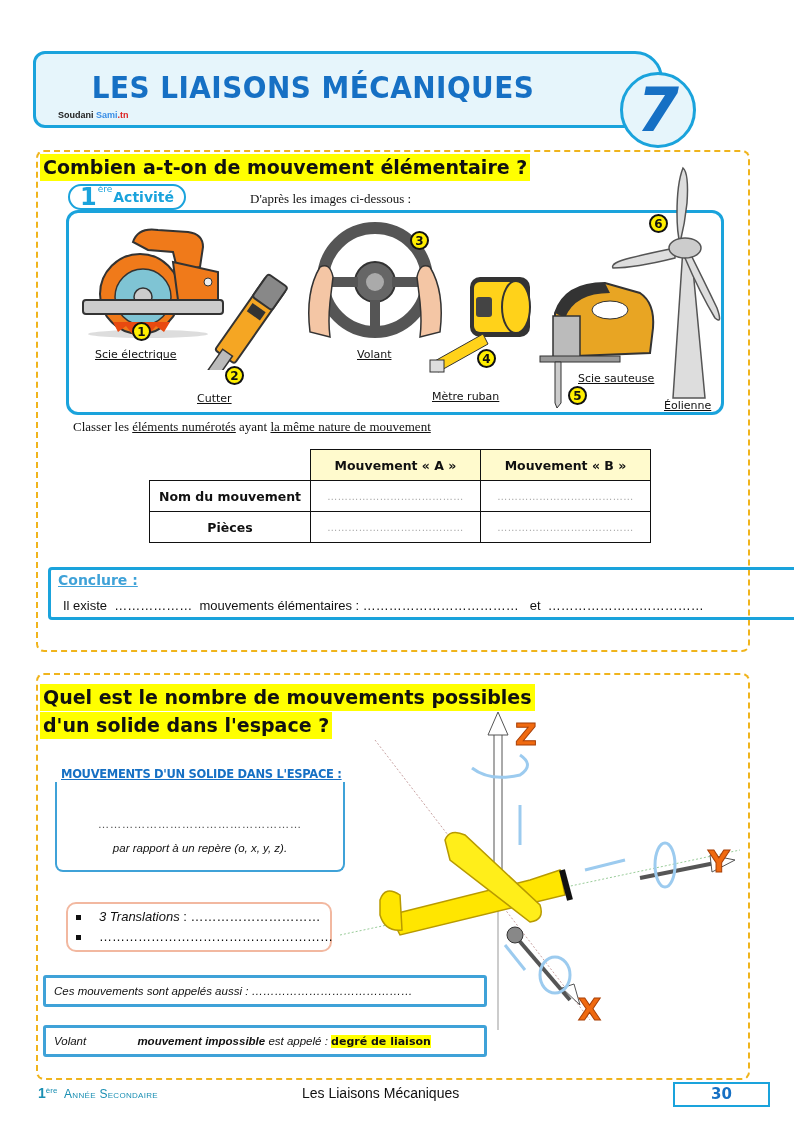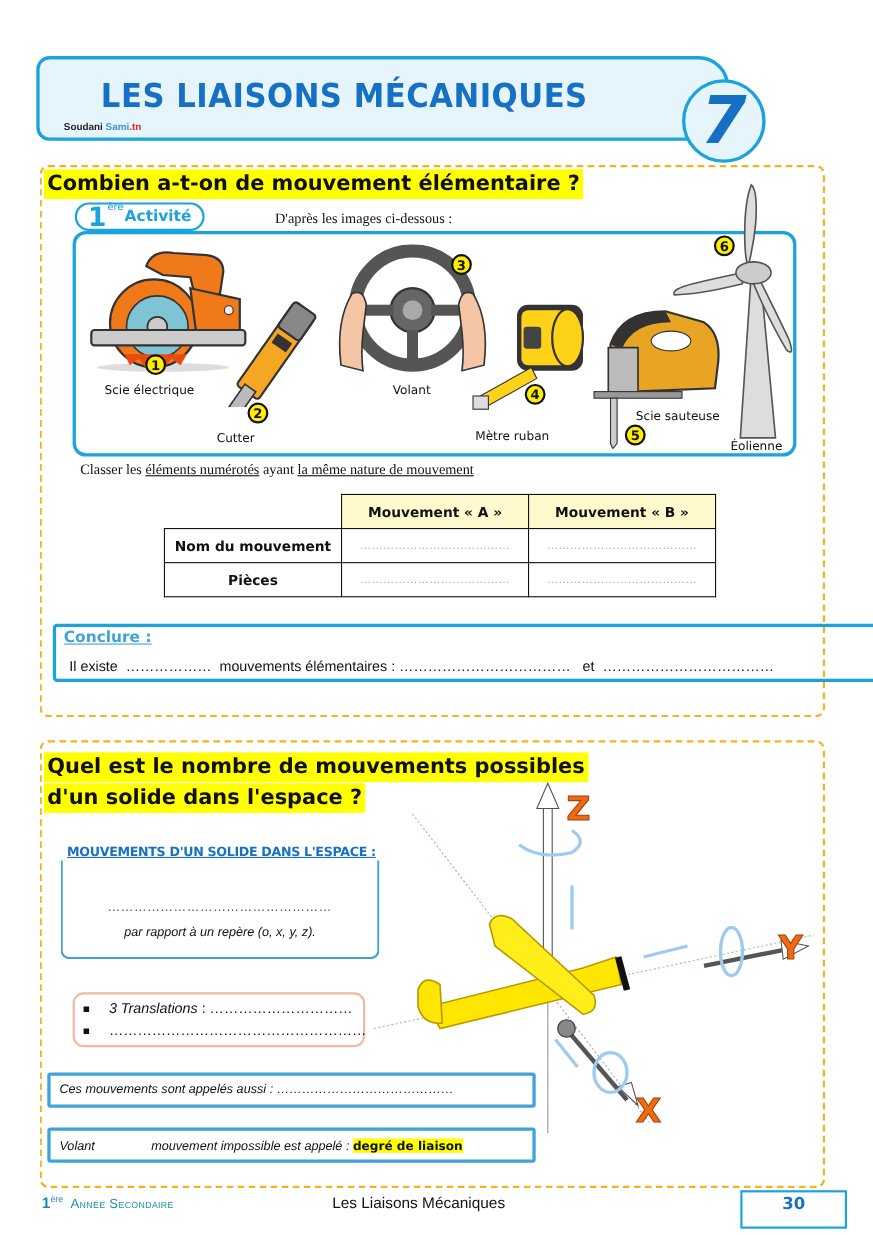--- a/index.html
+++ b/index.html
@@ -52,21 +52,21 @@
   }
   .act-num { font-weight: bold; font-size: 24px; color: #1aa3dc; line-height: 1; font-family: "DejaVu Sans", sans-serif; }
   .act-sup { font-size: 9px; color: #1aa3dc; position: relative; top: -8px; margin-left: 1px; }
   .act-word { font-weight: bold; font-size: 14px; color: #1aa3dc; margin-left: 1px; }
   .activity-intro { position: absolute; left: 250px; top: 191px; font-size: 13px; font-family: Liberation Serif, serif; }
 
   .images-box {
     position: absolute; left: 66px; top: 210px; width: 658px; height: 205px;
     border: 3px solid #1aa3dc; border-radius: 12px;
   }
-  .tool-label { position: absolute; font-size: 11px; font-family: "DejaVu Sans", sans-serif; color: #111; }
+  .tool-label { position: absolute; font-size: 11px; font-family: "DejaVu Sans", sans-serif; color: #111; text-decoration: underline; }
   .num-badge {
     position: absolute; width: 19px; height: 19px; border-radius: 50%;
     background: #ffee00; border: 2px solid #111; font-weight: bold; font-size: 12px;
     display: flex; align-items: center; justify-content: center; color: #111; z-index: 3;
   }
   .tool-svg { position: absolute; }
 
   .instruction { position: absolute; left: 73px; top: 419px; font-size: 13px; font-family: Liberation Serif, serif; }
   .instruction u { text-decoration: underline; }
 
@@ -108,31 +108,31 @@
   .trans-item .bullet { display: inline-block; width: 5px; height: 5px; background: #111; margin-right: 18px; vertical-align: middle; }
   .trans-item i { font-style: italic; }
 
   .info-box {
     position: absolute; left: 43px; width: 444px; height: 32px;
     border: 3px solid #3fa2d8; border-radius: 3px; font-size: 11.5px;
     font-family: "Liberation Sans", sans-serif; font-style: italic; padding: 7px 8px;
   }
   .info1 { top: 975px; }
   .info2 { top: 1025px; }
-  .info2 b { font-weight: normal; padding-left: 48px; }
+  .info2 b { font-weight: bold; padding-left: 48px; }
   .hl-yellow { background: #ffff00; font-style: normal; font-weight: bold; font-family: "DejaVu Sans", sans-serif; font-size: 11px; }
 
   
   .footer-level { position: absolute; left: 38px; top: 1085px; font-size: 12px; color: #1a8fb3; font-family: "Liberation Sans", sans-serif; }
   .footer-level .n { font-weight: bold; font-size: 14px; color: #1a8fb3; }
   .footer-level sup { font-size: 8px; }
   .footer-level .sc { font-variant: small-caps; letter-spacing: 0.3px; }
   .footer-title { position: absolute; left: 302px; top: 1085px; font-size: 14px; font-family: "Liberation Sans", sans-serif; }
   .page-box {
-    position: absolute; left: 673px; top: 1082px; width: 97px; height: 35px;
+    position: absolute; left: 673px; top: 1082px; width: 97px; height: 25px;
     border: 2px solid #1aa3dc; text-align: center; font-weight: bold; color: #1670c4; font-size: 15px; line-height: 21px;
     font-family: "DejaVu Sans", sans-serif;
   }
 
   .diagram { position: absolute; left: 340px; top: 700px; }
 </style>
 </head>
 <body>
 
 <div class="banner">

